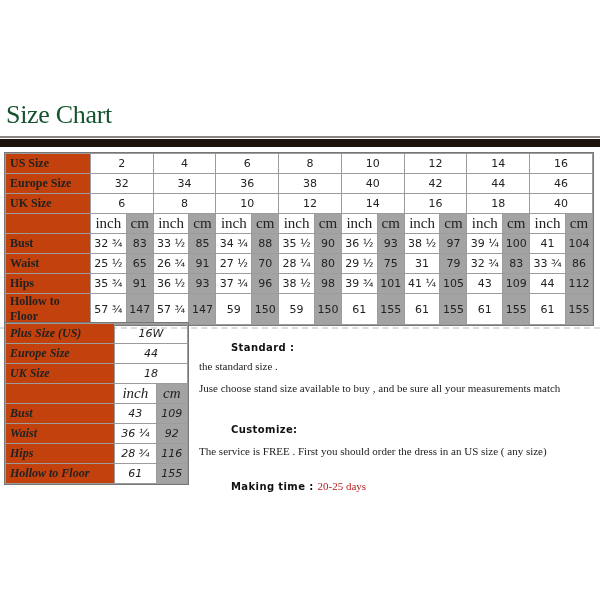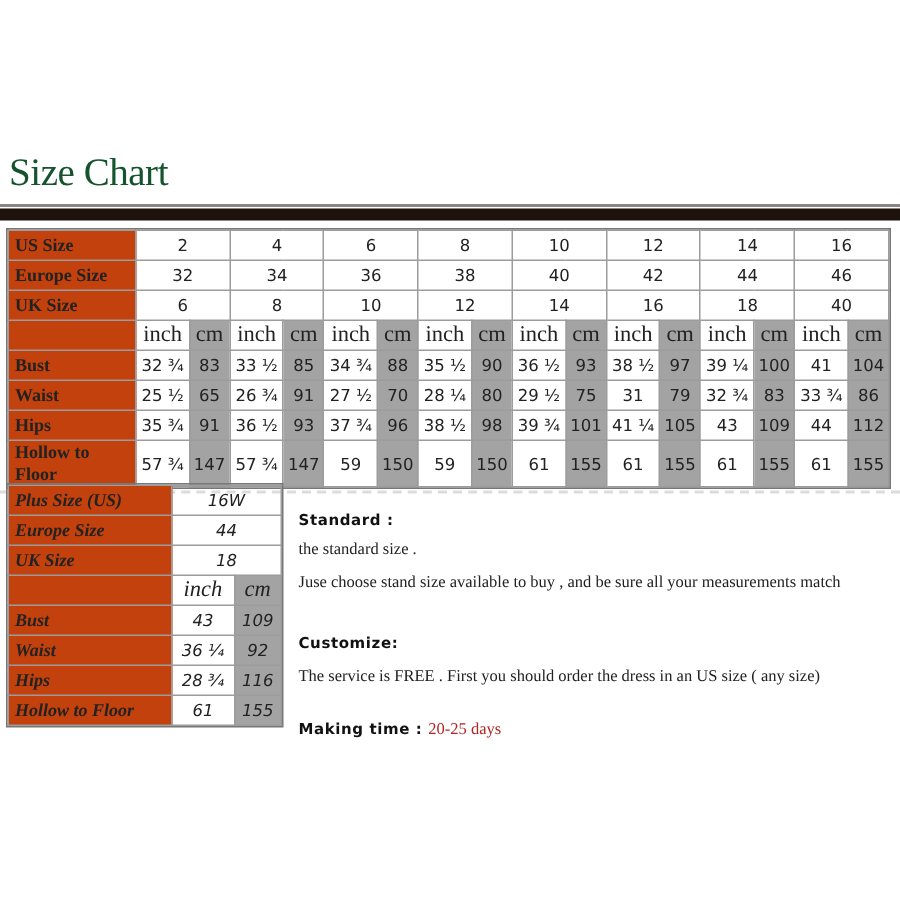--- a/index.html
+++ b/index.html
@@ -11,21 +11,21 @@
     td { border:1px solid #9c9c9c; text-align:center; padding:0; font-size:11px; height:19px; font-family:"DejaVu Sans", sans-serif; }
     td.lab { text-align:left; padding-left:4px; font-family:"Liberation Serif", serif; font-weight:bold; font-size:12px; background:#c2410c; }
     td.unit { font-family:"Liberation Serif", serif; font-size:15px;margin-top:20px; }
     td.cm { background:#a3a3a3; }
     #main { left:5px; top:153px; width:588px; outline:1px solid #777; }
     #main td.lab { width:80px; }
     #plus { left:5px; top:323px; width:183px; outline:1px solid #777;font-style:italic; }
     #plus td.lab { width:104px; }
     .dash { position:absolute; left:0; top:327px; width:600px; border-top:2px dashed #dcdcdc; }
     .notes { position:absolute; left:199px; top:338px; width:395px; font-family:"Liberation Serif", serif; font-size:11px; color:#222; }
-    .notes .h { font-family:"DejaVu Sans", sans-serif; font-weight:bold; font-size:10px; letter-spacing:0.4px; color:#111; }
+    .notes .h { font-family:"DejaVu Sans", sans-serif; font-weight:bold; font-size:10px; letter-spacing:0.4px; color:#111;margin-left:32px; }
     .notes p { margin:0; line-height:19px; }
     .red { color:#b22222; font-family:"Liberation Serif", serif; font-size:11px; font-weight:normal; letter-spacing:0; }
   </style>
 </head>
 <body>
 
 <div class="title">Size Chart</div>
 <div class="rule-thin"></div>
 <div class="rule-thick"></div>
 

